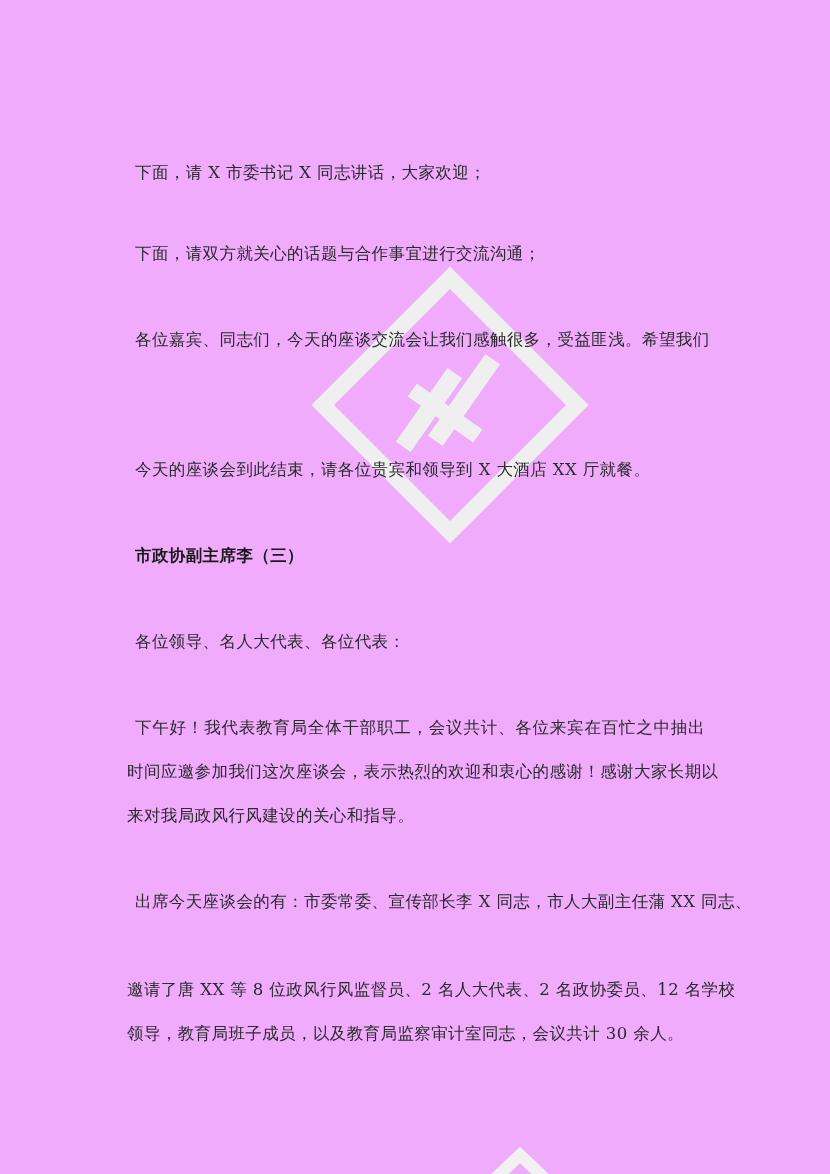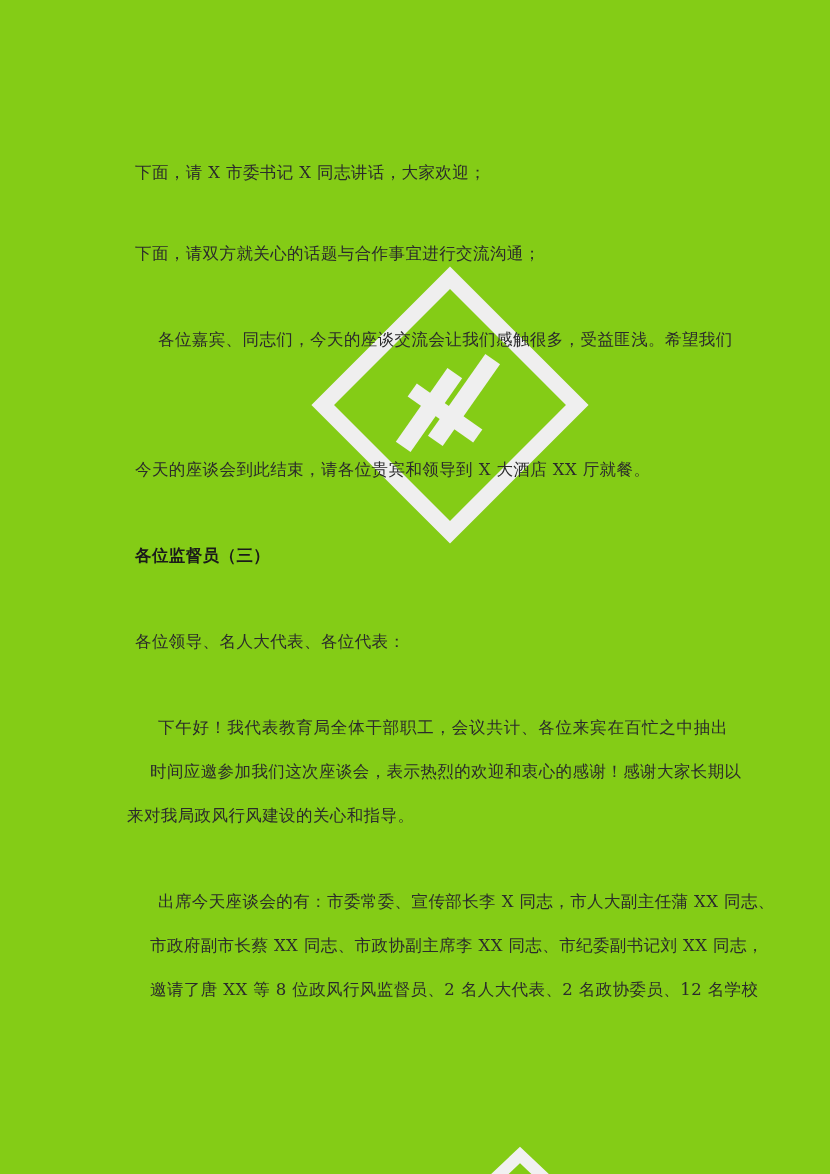--- a/index.html
+++ b/index.html
@@ -13,40 +13,39 @@
       position: relative;
       overflow: hidden;
       font-family: "DejaVu Serif", "Liberation Serif", serif;
       color: #2b2b2b;
     }
     .page {
       position: absolute;
       left: 0; top: 0;
       width: 830px;
       height: 1174px;
-      background: #84cc16;
+      background: #f0abfc;
     }
     .watermark {
       position: absolute;
       pointer-events: none;
     }
     .watermark svg { display: block; }
     .line {
       position: absolute;
       white-space: nowrap;
       font-size: 16.5px;
       line-height: 22px;
       letter-spacing: 0.4px;
       color: #2b2b2b;
     }
     .line.justify {
       width: 578px;
       text-align: justify;
       text-align-last: justify;
-      margin-left: 23px;
     }
     .line.justify.indent {
       width: 570px;
     }
     .heading {
       font-family: "DejaVu Sans", "Liberation Sans", sans-serif;
       font-weight: bold;
       font-size: 16.5px;
       color: #1a1a1a;
     }
@@ -81,25 +80,25 @@
   </div>
 
   <div class="line" style="left:135px; top:162px;">下面，请 X 市委书记 X 同志讲话，大家欢迎；</div>
 
   <div class="line" style="left:135px; top:243px;text-align:right;">下面，请双方就关心的话题与合作事宜进行交流沟通；</div>
 
   <div class="line justify indent" style="left:135px; top:329px;">各位嘉宾、同志们，今天的座谈交流会让我们感触很多，受益匪浅。希望我们</div>
 
   <div class="line" style="left:135px; top:459px;">今天的座谈会到此结束，请各位贵宾和领导到 X 大酒店 XX 厅就餐。</div>
 
-  <div class="line heading" style="left:135px; top:545px;">各位监督员（三）</div>
+  <div class="line heading" style="left:135px; top:545px;">市政协副主席李（三）</div>
 
   <div class="line" style="left:135px; top:631px;">各位领导、名人大代表、各位代表：</div>
 
   <div class="line justify indent" style="left:135px; top:717px;">下午好！我代表教育局全体干部职工，会议共计、各位来宾在百忙之中抽出</div>
   <div class="line" style="left:127px; top:805px;">来对我局政风行风建设的关心和指导。</div>
   <div class="line justify" style="left:127px; top:761px;">时间应邀参加我们这次座谈会，表示热烈的欢迎和衷心的感谢！感谢大家长期以</div>
 
   <div class="line justify indent" style="left:135px; top:891px;">出席今天座谈会的有：市委常委、宣传部长李 X 同志，市人大副主任蒲 XX 同志、</div>
-  <div class="line justify" style="left:127px; top:935px;">市政府副市长蔡 XX 同志、市政协副主席李 XX 同志、市纪委副书记刘 XX 同志，</div>
   <div class="line justify" style="left:127px; top:979px;">邀请了唐 XX 等 8 位政风行风监督员、2 名人大代表、2 名政协委员、12 名学校</div>
+  <div class="line" style="left:127px; top:1023px;">领导，教育局班子成员，以及教育局监察审计室同志，会议共计 30 余人。</div>
 
 </div>
 
 </body></html>

